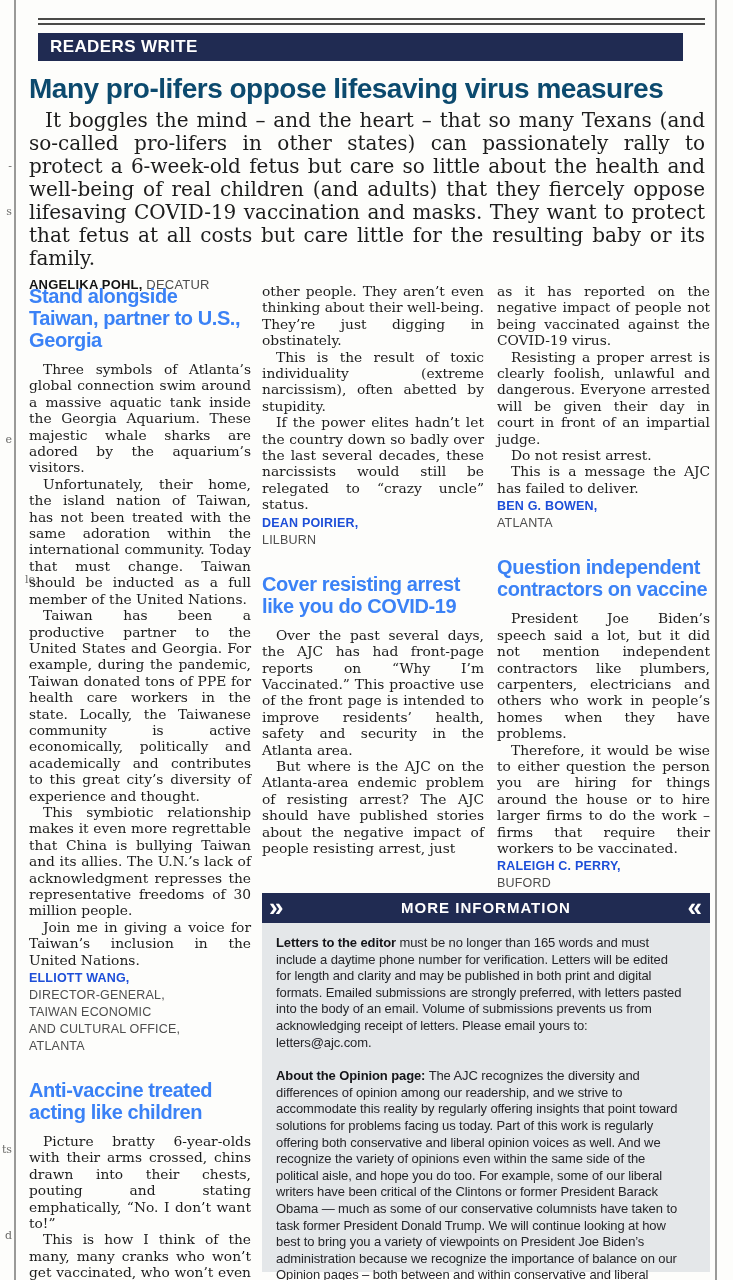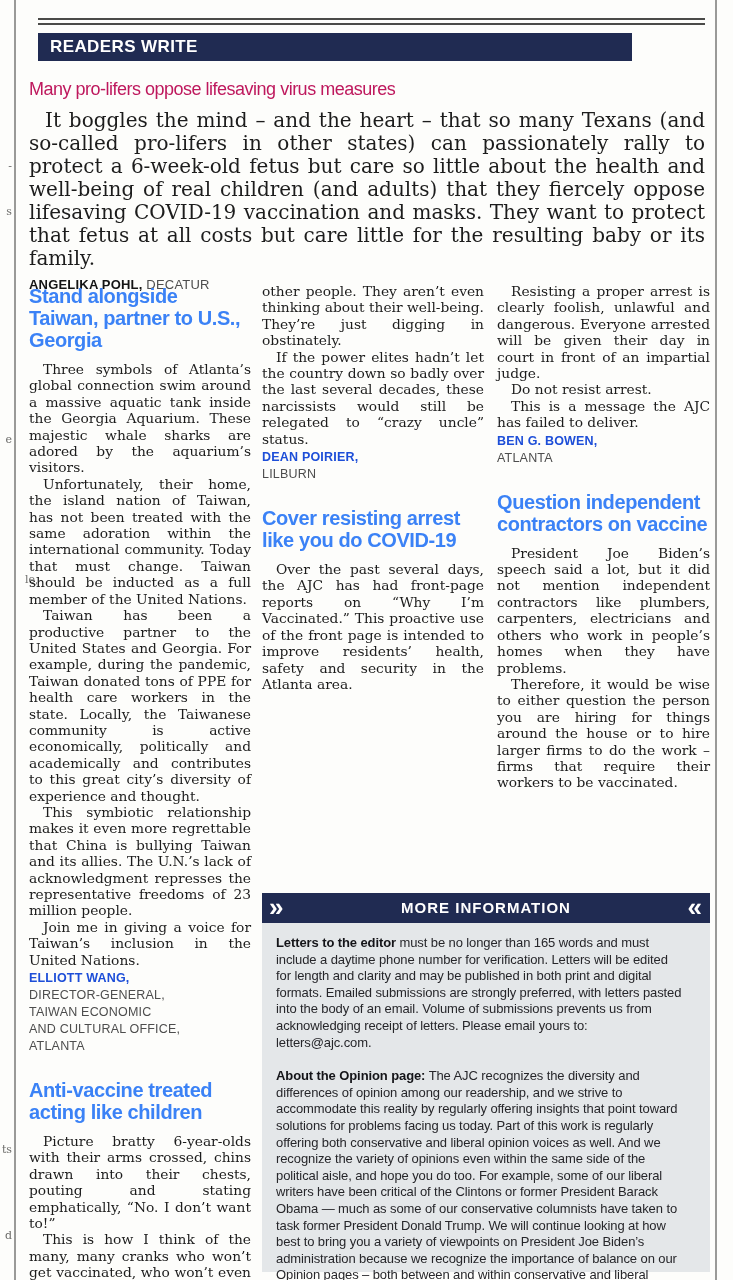--- a/index.html
+++ b/index.html
@@ -13,25 +13,25 @@
   #rule-left  { left:14px; }
   #rule-right { left:715px; }
 
   .edge-frag { position:absolute; left:0; width:12px; overflow:hidden; text-align:right;
     font-family:"DejaVu Serif", serif; font-size:11px; color:#6b6b69; white-space:nowrap; }
 
   
   #masthead { position:absolute; left:29px; top:18px; width:676px; }
   .double-rule { margin-left:9px; width:667px; height:3px; box-sizing:content-box;
     border-top:2px solid #4a4a48; border-bottom:2px solid #4a4a48; }
-  .kicker-bar { margin-left:9px; margin-top:8px; width:594px; height:28px; box-sizing:border-box;
+  .kicker-bar { margin-left:9px; margin-top:8px; width:645px; height:28px; box-sizing:border-box;
     background:var(--navy); color:#ffffff; padding-left:12px;
     font-weight:bold; font-size:17px; line-height:28px; letter-spacing:0.4px; }
-  .headline { margin-top:13px; font-size:18px; line-height:30px; font-weight:normal;
-    letter-spacing:-0.5px; color:#be185d; }
+  .headline { margin-top:13px; font-size:28px; line-height:30px; font-weight:bold;
+    letter-spacing:-0.5px; color:#0c4a6e; }
   .lead { margin-top:5px; font-family:"DejaVu Serif", serif; font-size:20px; line-height:23px;
     text-align:justify; text-indent:16px; color:#1c1c1c; }
   .lead-byline { margin-top:7px; font-size:13px; letter-spacing:0.2px; }
   .lead-byline .name { font-weight:bold; color:#141414;text-align:center; }
   .lead-byline .loc  { font-weight:normal; color:var(--muted); }
 
   
   .col { position:absolute; top:283px; }
   #col1 { left:29px;  width:222px; }
   #col2 { left:262px; width:222px; }
@@ -86,54 +86,61 @@
     <span class="name">ANGELIKA POHL,</span>
     <span class="loc">DECATUR</span>
   </div>
 </div>
 
 <div class="col" id="col1">
     <h3 class="letter-heading">Stand alongside Taiwan, partner to U.S., Georgia</h3>
     <p>Three symbols of Atlanta’s global connection swim around a massive aquatic tank inside the Georgia Aquarium. These majestic whale sharks are adored by the aquarium’s visitors.</p>
     <p>Unfortunately, their home, the island nation of Taiwan, has not been treated with the same adoration within the international community. Today that must change. Taiwan should be inducted as a full member of the United Nations.</p>
     <p>Taiwan has been a productive partner to the United States and Georgia. For example, during the pandemic, Taiwan donated tons of PPE for health care workers in the state. Locally, the Taiwanese community is active economically, politically and academically and contributes to this great city’s diversity of experience and thought.</p>
-    <p>This symbiotic relationship makes it even more regrettable that China is bullying Taiwan and its allies. The U.N.’s lack of acknowledgment represses the representative freedoms of 23 million people.</p>
+    <p>This symbiotic relationship makes it even more regrettable that China is bullying Taiwan and its allies. The U.N.’s lack of acknowledgment represses the representative freedoms of 30 million people.</p>
     <p>Join me in giving a voice for Taiwan’s inclusion in the United Nations.</p>
     <div class="sig">
       <div class="sig-name">ELLIOTT WANG,</div>
       <div class="sig-line">DIRECTOR-GENERAL,</div>
       <div class="sig-line">TAIWAN ECONOMIC</div>
       <div class="sig-line">AND CULTURAL OFFICE,</div>
       <div class="sig-line">ATLANTA</div>
     </div>
     <h3 class="letter-heading">Anti-vaccine treated acting like children</h3>
     <p>Picture bratty 6-year-olds with their arms crossed, chins drawn into their chests, pouting and stating emphatically, “No. I don’t want to!”</p>
     <p>This is how I think of the many, many cranks who won’t get vaccinated, who won’t even wear a mask. They don’t care that they are endangering</p>
   </div>
 <div class="col" id="col2">
     <p class="cont">other people. They aren’t even thinking about their well-being. They’re just digging in obstinately.</p>
+    <p>This is the result of toxic individuality (extreme narcissism), often abetted by stupidity.</p>
     <p>If the power elites hadn’t let the country down so badly over the last several decades, these narcissists would still be relegated to “crazy uncle” status.</p>
     <div class="sig">
       <div class="sig-name">DEAN POIRIER,</div>
       <div class="sig-line">LILBURN</div>
     </div>
     <h3 class="letter-heading">Cover resisting arrest like you do COVID-19</h3>
     <p>Over the past several days, the AJC has had front-page reports on “Why I’m Vaccinated.” This proactive use of the front page is intended to improve residents’ health, safety and security in the Atlanta area.</p>
+    <p>But where is the AJC on the Atlanta-area endemic problem of resisting arrest? The AJC should have published stories about the negative impact of people resisting arrest, just</p>
   </div>
 <div class="col" id="col3">
+    <p class="cont">as it has reported on the negative impact of people not being vaccinated against the COVID-19 virus.</p>
     <p>Resisting a proper arrest is clearly foolish, unlawful and dangerous. Everyone arrested will be given their day in court in front of an impartial judge.</p>
     <p>Do not resist arrest.</p>
     <p>This is a message the AJC has failed to deliver.</p>
     <div class="sig">
       <div class="sig-name">BEN G. BOWEN,</div>
       <div class="sig-line">ATLANTA</div>
     </div>
     <h3 class="letter-heading">Question independent contractors on vaccine</h3>
     <p>President Joe Biden’s speech said a lot, but it did not mention independent contractors like plumbers, carpenters, electricians and others who work in people’s homes when they have problems.</p>
     <p>Therefore, it would be wise to either question the person you are hiring for things around the house or to hire larger firms to do the work – firms that require their workers to be vaccinated.</p>
+    <div class="sig">
+      <div class="sig-name">RALEIGH C. PERRY,</div>
+      <div class="sig-line">BUFORD</div>
+    </div>
   </div>
 
 <div id="infobox">
   <div class="info-bar">
     <span class="chev left">»</span>
     <span>MORE INFORMATION</span>
     <span class="chev right">«</span>
   </div>
   <div class="info-body">
     <p><span class="info-lead">Letters to the editor</span><span> must be no longer than 165 words and must include a daytime phone number for verification. Letters will be edited for length and clarity and may be published in both print and digital formats. Emailed submissions are strongly preferred, with letters pasted into the body of an email. Volume of submissions prevents us from acknowledging receipt of letters. Please email yours to: letters@ajc.com.</span></p>

